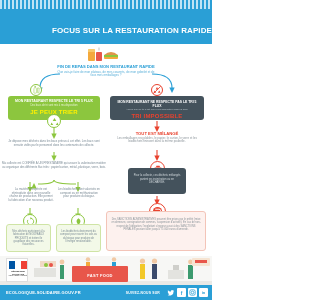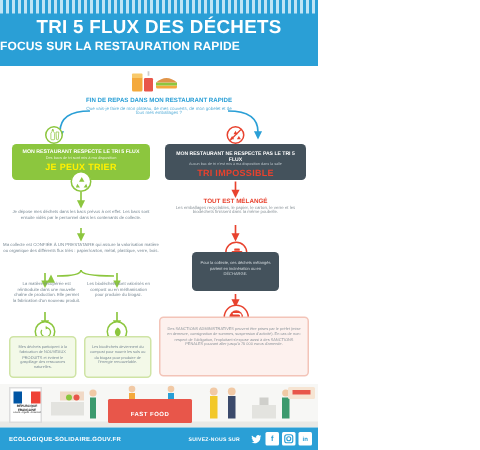--- a/index.html
+++ b/index.html
@@ -33,21 +33,21 @@
     text-align: center;
     color: #ffffff;
     font-size: 12.5px;
     font-weight: bold;
     letter-spacing: 0.2px;
     line-height: 13px;
     text-transform: uppercase;
   }
   .header-sub {
     position: absolute; left: 0; top: 26px; width: 212px;
-    text-align: left;
+    text-align: right;
     color: #ffffff;
     font-size: 8px;
     font-weight: bold;
     letter-spacing: 0.1px;
     text-transform: uppercase;
   }
 
   
   .food-icon {
     position: absolute; left: 86px; top: 47px;
@@ -276,21 +276,20 @@
   .social span.tw { background: transparent; color: #ffffff; }
 </style>
 </head>
 <body>
 
 <div id="page">
 
   <div class="header">
     <div class="header-stripes"></div>
   </div>
-  <div class="header-title">TRI 5 FLUX DES DÉCHETS</div>
   <div class="header-sub">FOCUS SUR LA RESTAURATION RAPIDE</div>
 
   <svg class="food-icon" viewBox="0 0 40 16">
     <rect x="2" y="4" width="7" height="10" rx="1" fill="#f4a93c"></rect>
     <rect x="2" y="2" width="7" height="3" rx="0.6" fill="#f8c96a"></rect>
     <rect x="10" y="5" width="6" height="9" rx="0.8" fill="#e8564a"></rect>
     <rect x="10" y="3" width="6" height="2" rx="0.5" fill="#ffffff"></rect>
     <rect x="12.4" y="0.5" width="1.2" height="3" fill="#cccccc"></rect>
     <path d="M19 12 h12 a1 1 0 0 0 1-1 v-1 h-14 v1 a1 1 0 0 0 1 1z" fill="#f4a93c"></path>
     <rect x="18" y="8" width="14" height="2" fill="#8cc63e"></rect>

